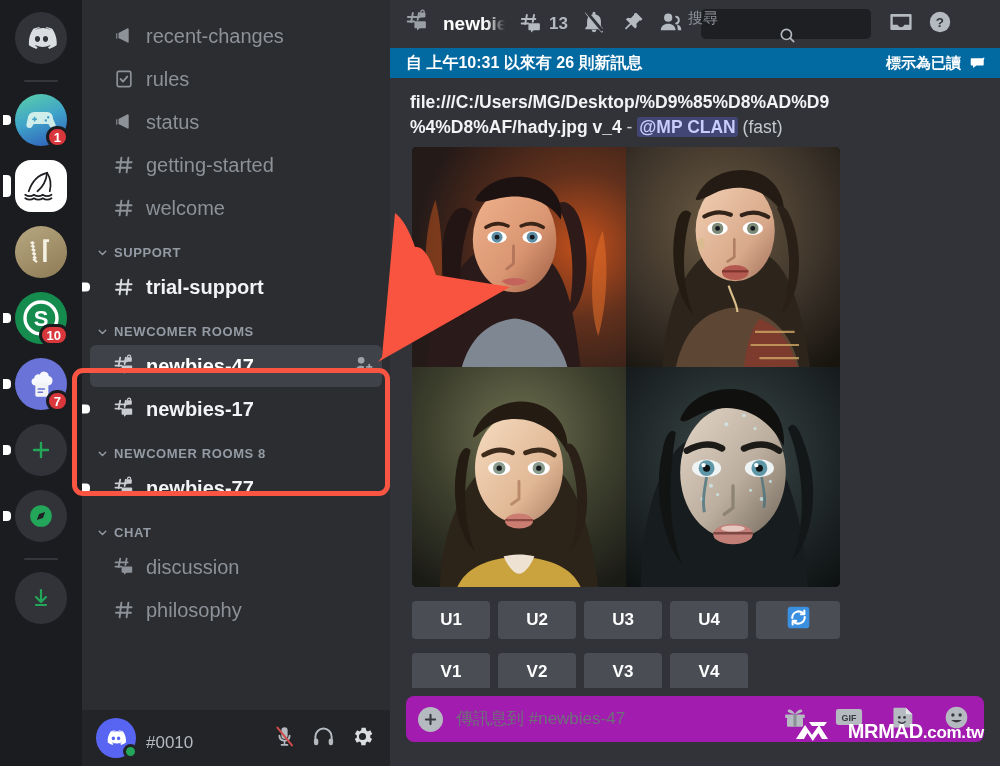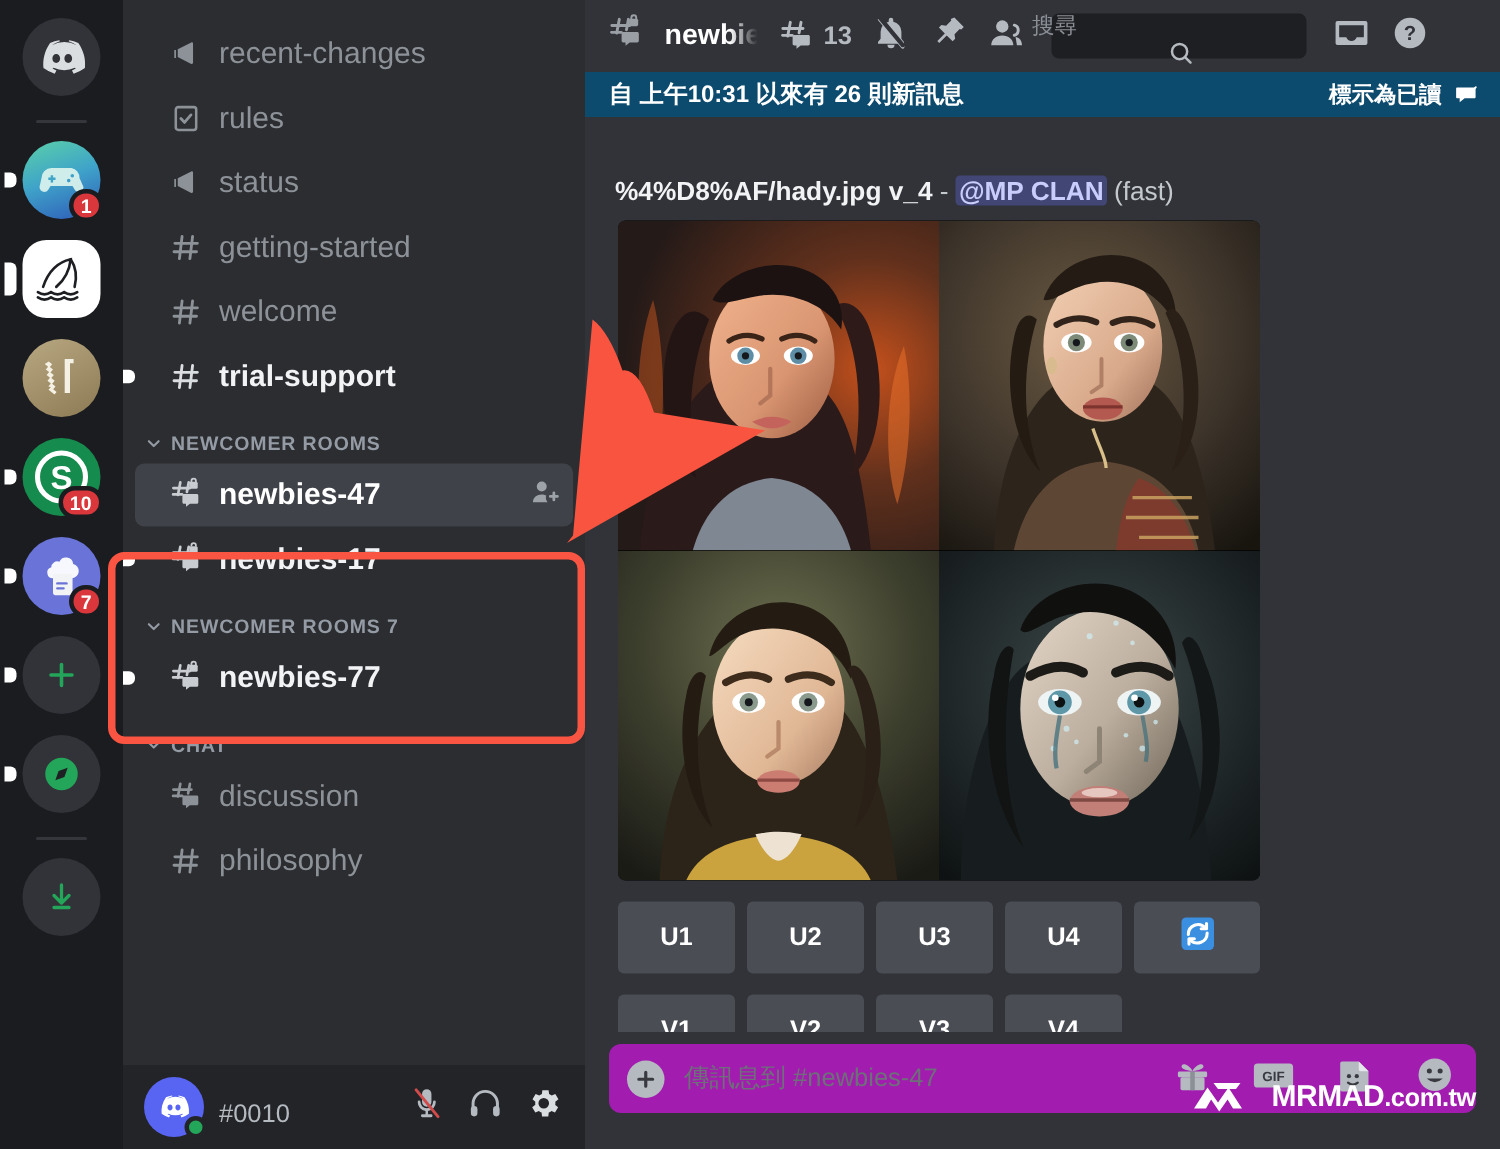--- a/index.html
+++ b/index.html
@@ -111,21 +111,21 @@
     width: 170px; height: 30px; background: #1e1f22; border-radius: 5px;
     display: flex; align-items: center; padding: 0 7px 0 10px; margin-left: 4px; flex-direction: column;
   }
   .search input {
     flex: 1; background: transparent; border: 0; outline: 0;
     color: #dbdee1; font-size: 15px; font-family: inherit; min-width: 0;
   }
   .search input::placeholder { color: #8b8f96; }
 
   .unread-banner {
-    height: 30px; flex-shrink: 0; background: #0c4a6e; color: #ffffff;
+    height: 30px; flex-shrink: 0; background: #0369a1; color: #ffffff;
     display: flex; align-items: center; justify-content: space-between;
     padding: 0 12px 0 16px; font-size: 16px; font-weight: bold;
   }
   .unread-right { display: flex; align-items: center; gap: 8px; font-size: 15px; cursor: pointer; }
 
   .msgarea { flex: 1; overflow: hidden; padding: 12px 16px 0 18px; position: relative; }
   .msg-text {
     color: #f2f3f5; font-size: 17.5px; font-weight: bold; line-height: 1.45;
     padding-left: 2px; word-break: break-all;
   }
@@ -135,21 +135,21 @@
 
   .grid {
     width: 428px; height: 440px; margin: 6px 0 0 4px;
     display: grid; grid-template-columns: 1fr 1fr; grid-template-rows: 1fr 1fr;
     border-radius: 5px; overflow: hidden; background: #000;
   }
   .cell { position: relative; overflow: hidden; }
 
   .btnrow { display: flex; gap: 8px; margin: 14px 0 0 4px; }
   .mjbtn {
-    width: 78px; height: 48px; background: #4a4d54; border-radius: 4px;
+    width: 78px; height: 38px; background: #4a4d54; border-radius: 4px;
     color: #ffffff; font-size: 17px; font-weight: bold;
     display: flex; align-items: center; justify-content: center; cursor: pointer;
     border: none; font-family: inherit;
   }
   .mjbtn.icon { width: 84px; }
 
   .composer-wrap { padding: 8px 16px 24px 16px; flex-shrink: 0; position: relative; }
   .composer {
     height: 46px; background: #a21caf; border-radius: 8px;
     display: flex; align-items: center; padding: 0 14px 0 12px; gap: 13px;
@@ -325,20 +325,26 @@
 
       <div class="chan">
         <span class="cicon">
           <svg width="24" height="24" viewBox="0 0 24 24" fill="none" stroke="#8d9298" stroke-width="1.9" stroke-linecap="round">
               <path d="M9.4 4.6L7.6 19.4M16.4 4.6l-1.8 14.8M4.6 9.2h15M4 14.8h15"></path>
             </svg>
         </span>
         <span class="label">welcome</span>
       </div>
 
+      <div class="cat">
+        <svg width="13" height="13" viewBox="0 0 24 24" fill="none" stroke="#949ba4" stroke-width="2.6" stroke-linecap="round" stroke-linejoin="round">
+            <path d="M6 9.5l6 6 6-6"></path>
+          </svg>
+        <span>SUPPORT</span>
+      </div>
 
       <div class="chan unread">
         <span class="dot"></span>
         <span class="cicon">
           <svg width="24" height="24" viewBox="0 0 24 24" fill="none" stroke="#dbdee1" stroke-width="1.9" stroke-linecap="round">
               <path d="M9.4 4.6L7.6 19.4M16.4 4.6l-1.8 14.8M4.6 9.2h15M4 14.8h15"></path>
             </svg>
         </span>
         <span class="label">trial-support</span>
       </div>
@@ -385,21 +391,21 @@
             <path d="M10.6 11.4h8.6c.6 0 1 .4 1 1v4.4c0 .6-.4 1-1 1h-4.6l-2.6 2v-2h-1.4c-.6 0-1-.4-1-1v-4.4c0-.6.4-1 1-1z" fill="#c9ccd1"></path>
           </svg>
         </span>
         <span class="label">newbies-17</span>
       </div>
 
       <div class="cat">
         <svg width="13" height="13" viewBox="0 0 24 24" fill="none" stroke="#949ba4" stroke-width="2.6" stroke-linecap="round" stroke-linejoin="round">
             <path d="M6 9.5l6 6 6-6"></path>
           </svg>
-        <span>NEWCOMER ROOMS 7</span>
+        <span>NEWCOMER ROOMS 8</span>
       </div>
 
       <div class="chan unread">
         <span class="dot"></span>
         <span class="cicon">
           <svg width="24" height="24" viewBox="0 0 24 24">
             <g fill="none" stroke="#c9ccd1" stroke-width="1.8" stroke-linecap="round">
                 <path d="M8.2 3.6L6.6 12M13.8 3.6L12.6 10"></path>
                 <path d="M3.6 7.4h11M3.4 11.6h6"></path>
               </g>
@@ -557,21 +563,21 @@
         <svg width="19" height="19" viewBox="0 0 24 24" fill="#ffffff">
             <path d="M3.2 5.4h14.4c.6 0 1 .4 1 1v7.2c0 .6-.4 1-1 1h-8.2l-4.2 3.2v-3.2H3.2c-.6 0-1-.4-1-1V6.4c0-.6.4-1 1-1z"></path>
             <path d="M14.6 9.6l4.2-4.4" stroke="#ffffff" stroke-width="1.6" stroke-linecap="round" fill="none"></path>
           </svg>
       </span>
     </div>
 
     <div class="msgarea">
 
       <div class="msg-text">
-        <br>
+        <span>file:///C:/Users/MG/Desktop/%D9%85%D8%AD%D9</span><br>
         <span>%4%D8%AF/hady.jpg v_4</span>
         <span class="sep">-</span>
         <span class="mention">@MP CLAN</span>
         <span class="dim">(fast)</span>
       </div>
 
       <div class="grid">
 
         <div class="cell">
           <svg width="100%" height="100%" viewBox="0 0 100 100" preserveAspectRatio="xMidYMid slice">

